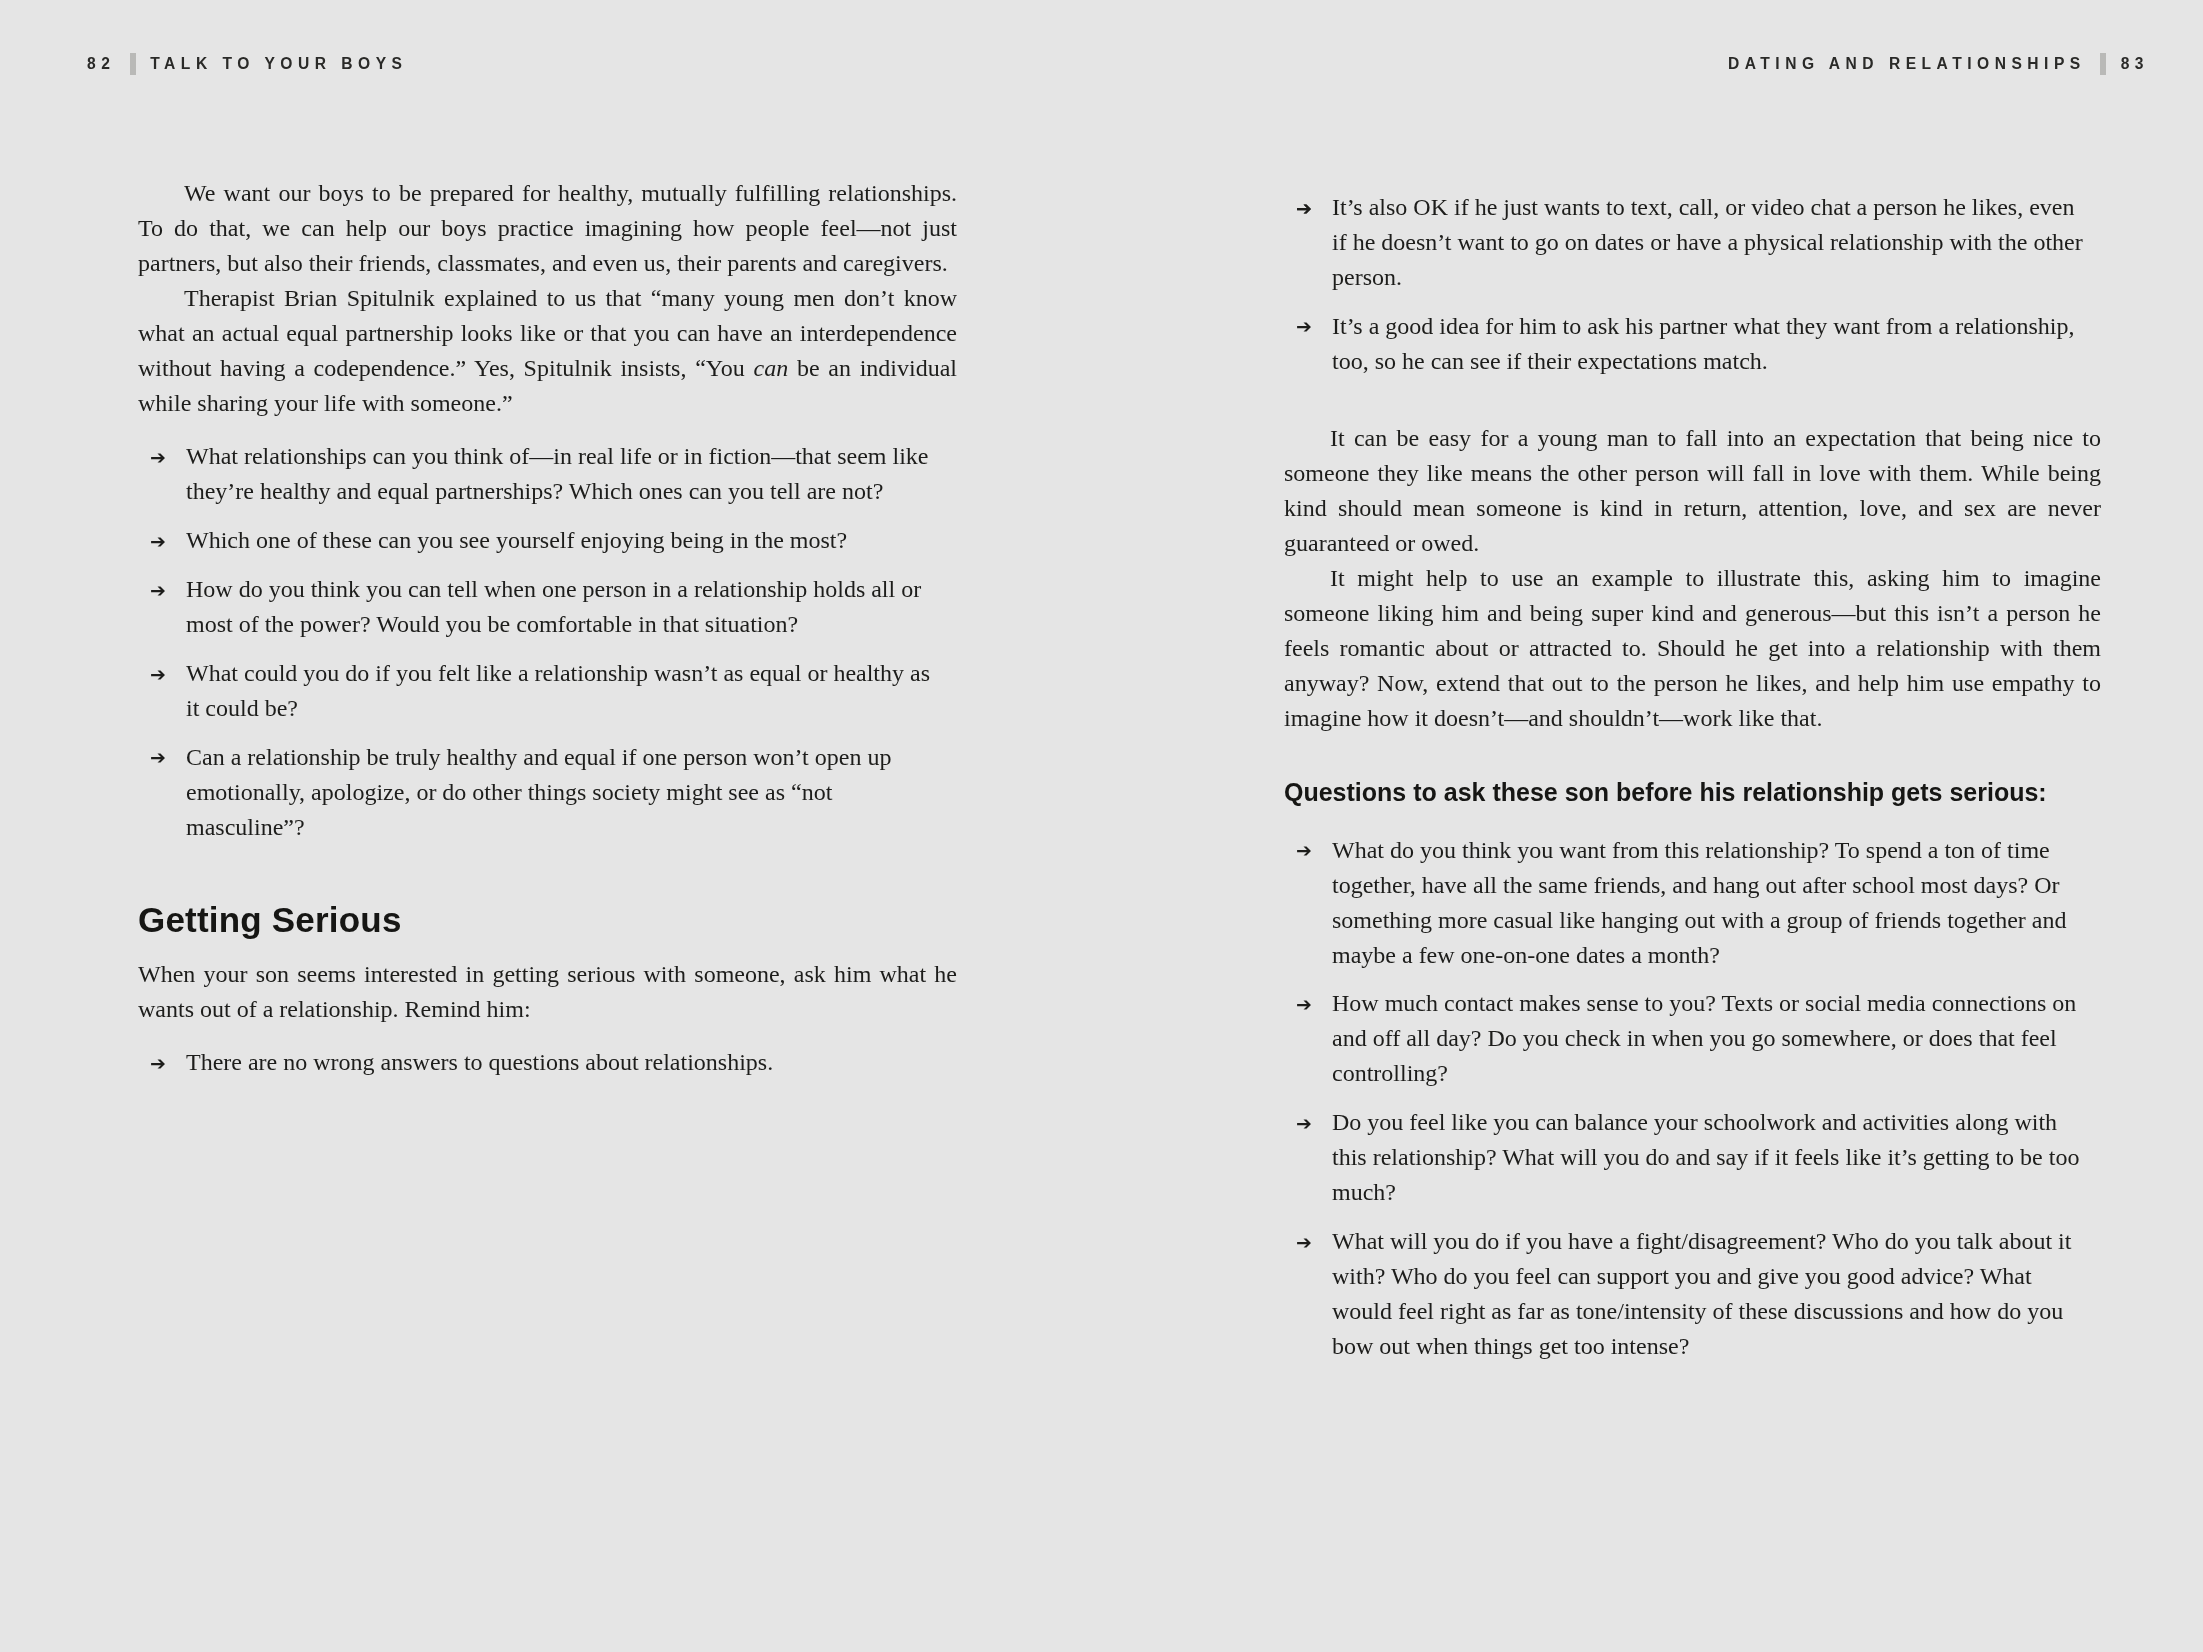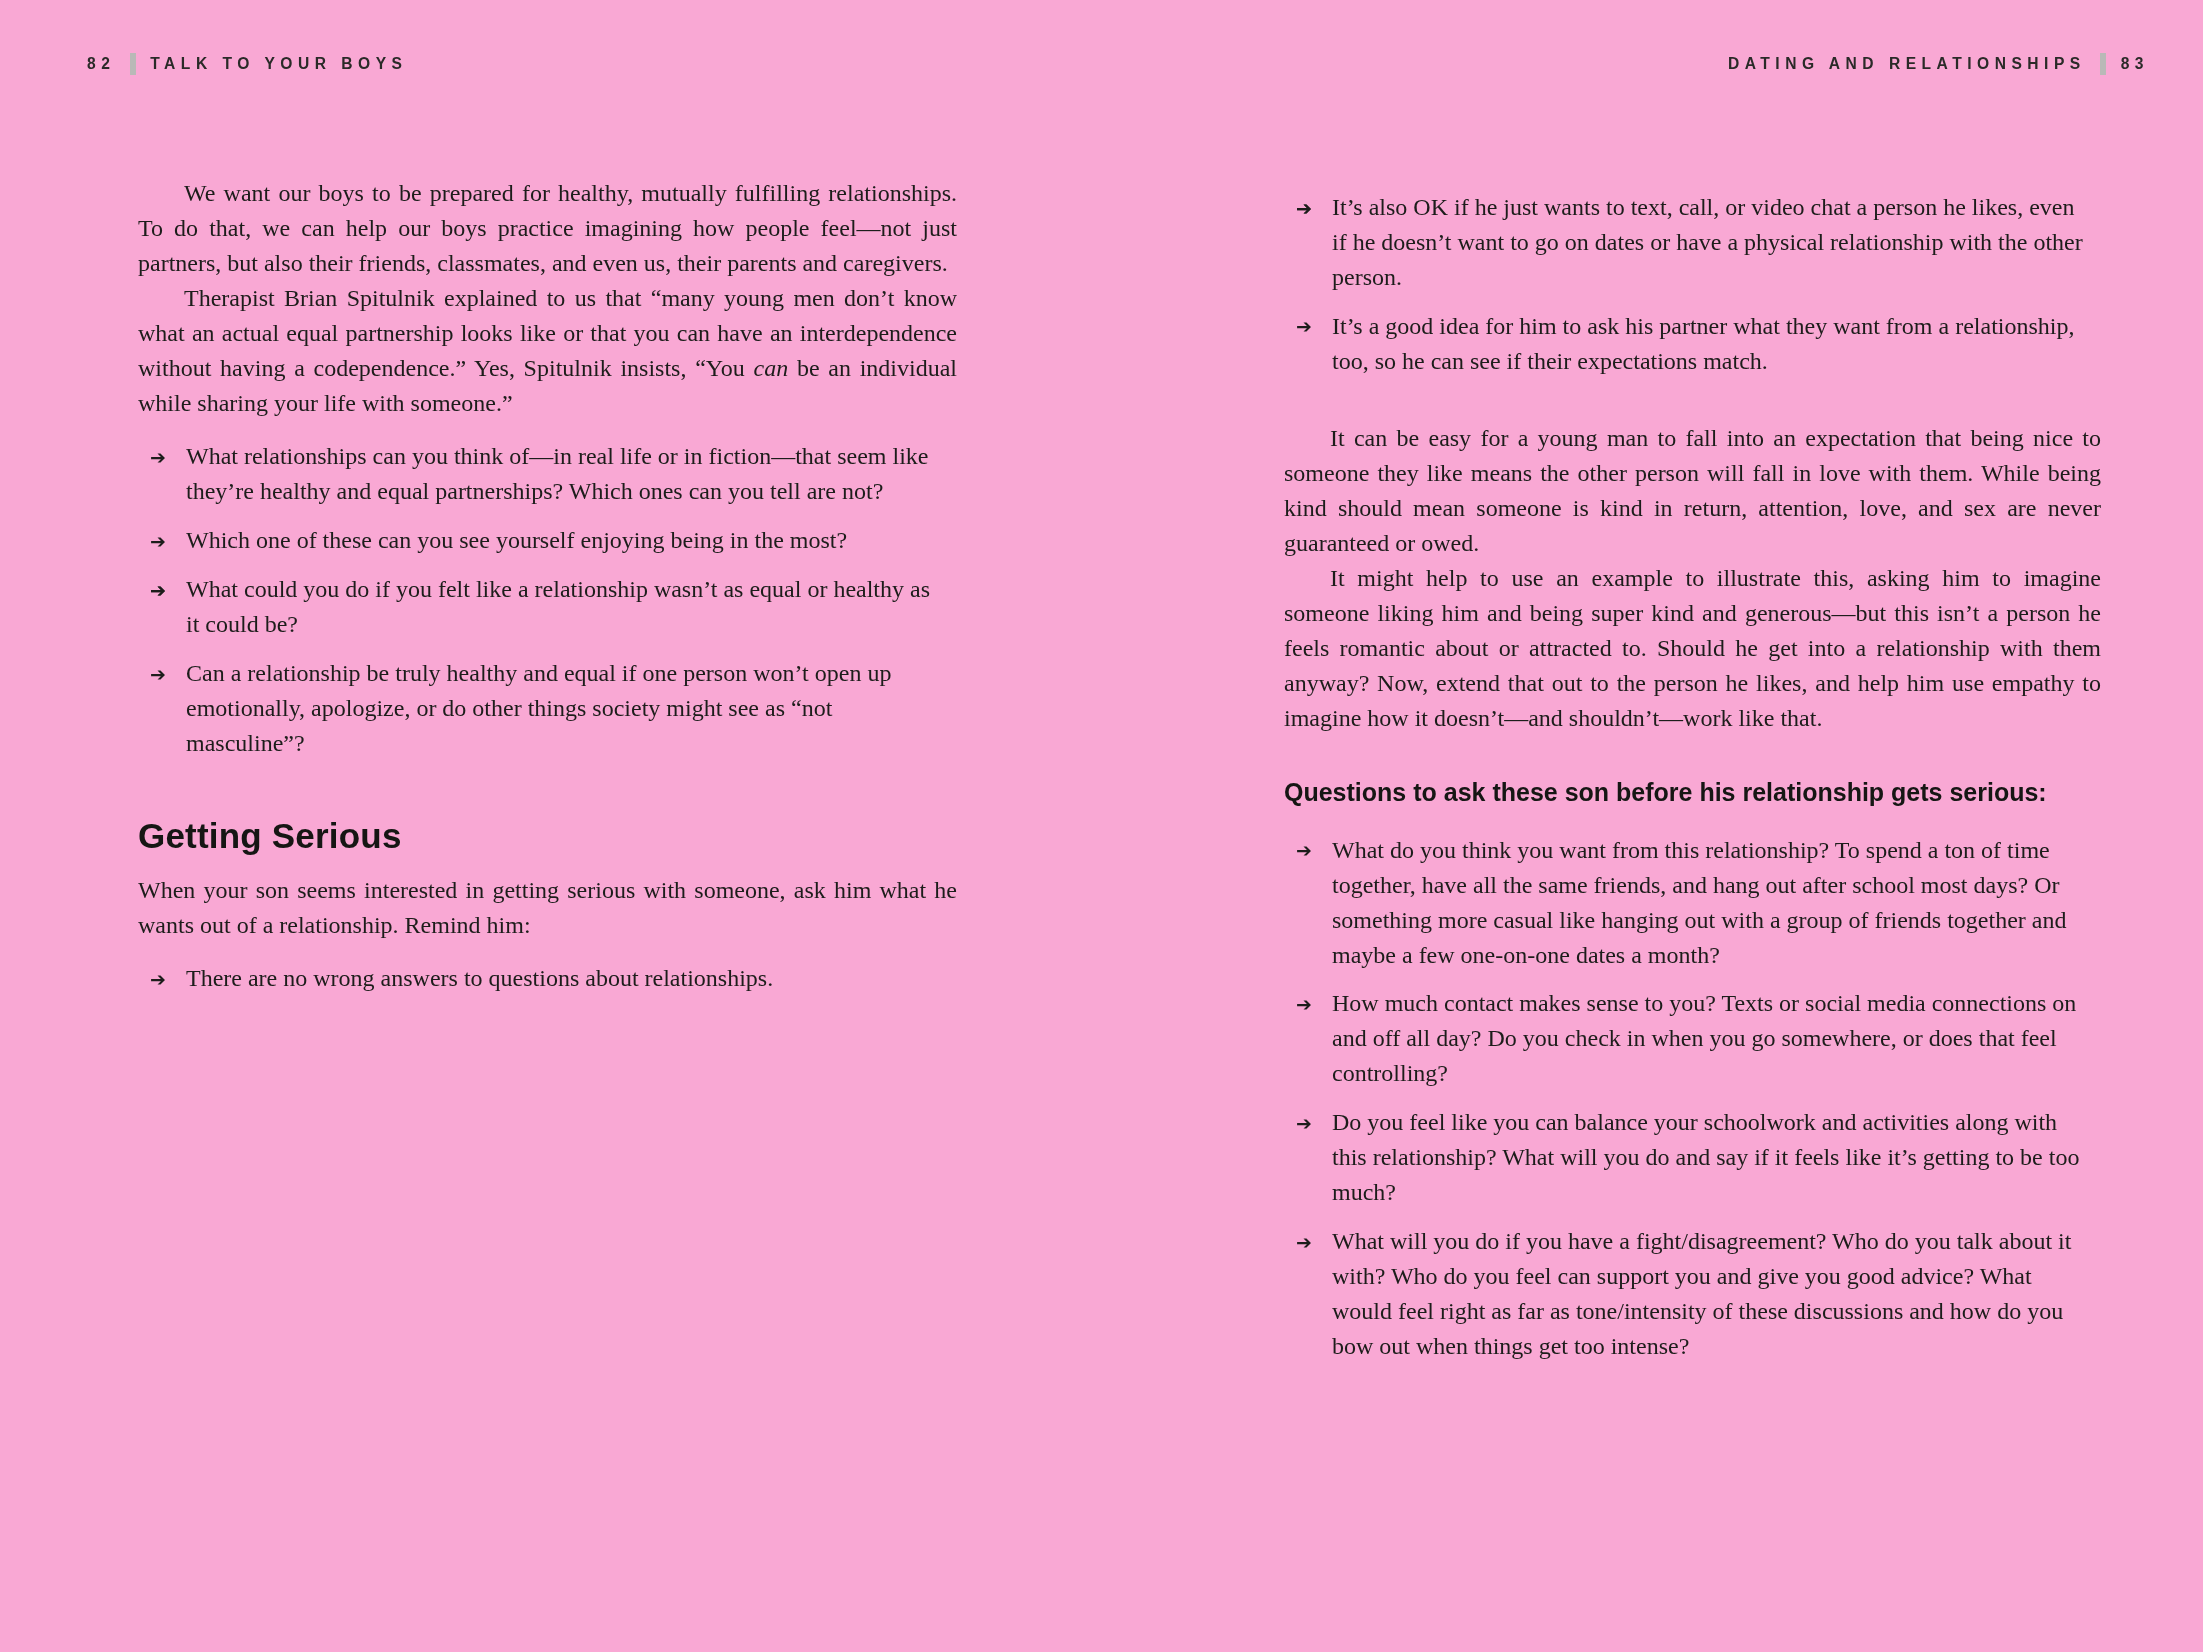--- a/index.html
+++ b/index.html
@@ -3,21 +3,21 @@
 <meta charset="utf-8">
 <style>
   * { margin:0; padding:0; box-sizing:border-box; }
   html,body { background:#ffffff; }
   body {
     width:2204px; height:1653px;
     font-family:"Liberation Serif","DejaVu Serif",serif;
     color:#1d1d1b;
     overflow:hidden;
   }
-  .spread { display:flex; width:2204px; height:1653px; background:#f9a8d4; }
+  .spread { display:flex; width:2204px; height:1653px; background:#e5e5e5; }
   .page { position:relative; width:1102px; height:1653px; overflow:hidden; }
 
   
   .running-head {
     position:absolute; top:53px;
     display:flex; align-items:center; gap:14.7px;
     font-family:"Liberation Sans","DejaVu Sans",sans-serif;
     font-size:15.6px; font-weight:bold; letter-spacing:5.5px;
     color:#2a2a28; white-space:nowrap;
   }
@@ -78,21 +78,21 @@
     <div class="page-body">
       <p class="body-para indented">We want our boys to be prepared for healthy, mutually fulfilling relationships. To do that, we can help our boys practice imagining how people feel—not just partners, but also their friends, classmates, and even us, their parents and caregivers.</p>
 
       <p class="body-para indented"><span>Therapist Brian Spitulnik explained to us that “many young men don’t know what an actual equal partnership looks like or that you can have an interdependence without having a codependence.” Yes, Spitulnik insists, “You </span><em>can</em><span> be an individual while sharing your life with someone.”</span></p>
 
 
 
       <ul class="arrow-list">
         <li><span class="arr">➔</span><span>What relationships can you think of—in real life or in fiction—that seem like they’re healthy and equal partnerships? Which ones can you tell are not?</span></li>
         <li><span class="arr">➔</span><span>Which one of these can you see yourself enjoying being in the most?</span></li>
-        <li><span class="arr">➔</span></li>
+        <li><span class="arr">➔</span><span>How do you think you can tell when one person in a relationship holds all or most of the power? Would you be comfortable in that situation?</span></li>
         <li><span class="arr">➔</span><span>What could you do if you felt like a relationship wasn’t as equal or healthy as it could be?</span></li>
         <li><span class="arr">➔</span><span>Can a relationship be truly healthy and equal if one person won’t open up emotionally, apologize, or do other things society might see as “not masculine”?</span></li>
       </ul>
 
 
       <h2 class="section-heading">Getting Serious</h2>
 
       <p class="body-para">When your son seems interested in getting serious with someone, ask him what he wants out of a relationship. Remind him:</p>
 
       <ul class="arrow-list">

